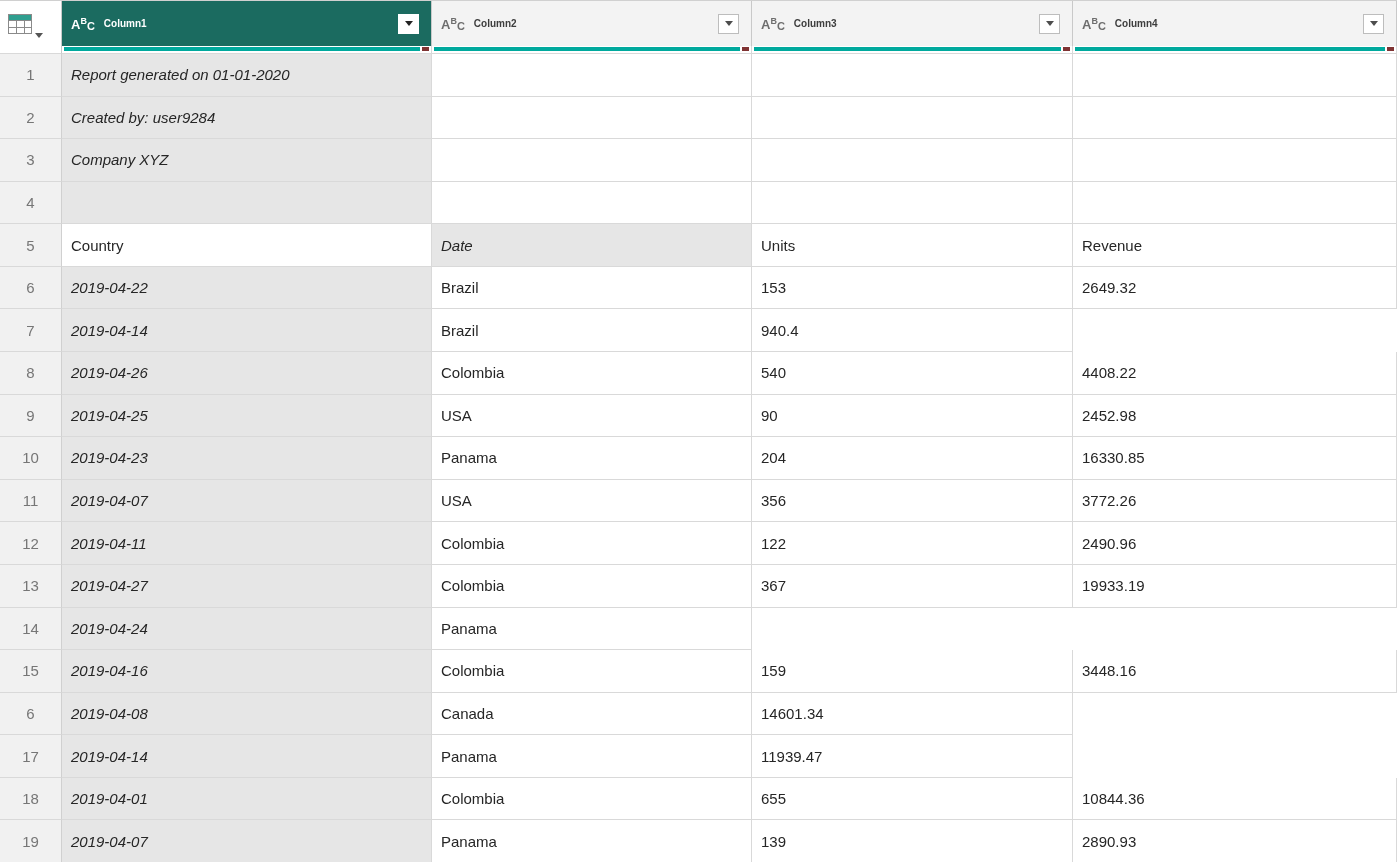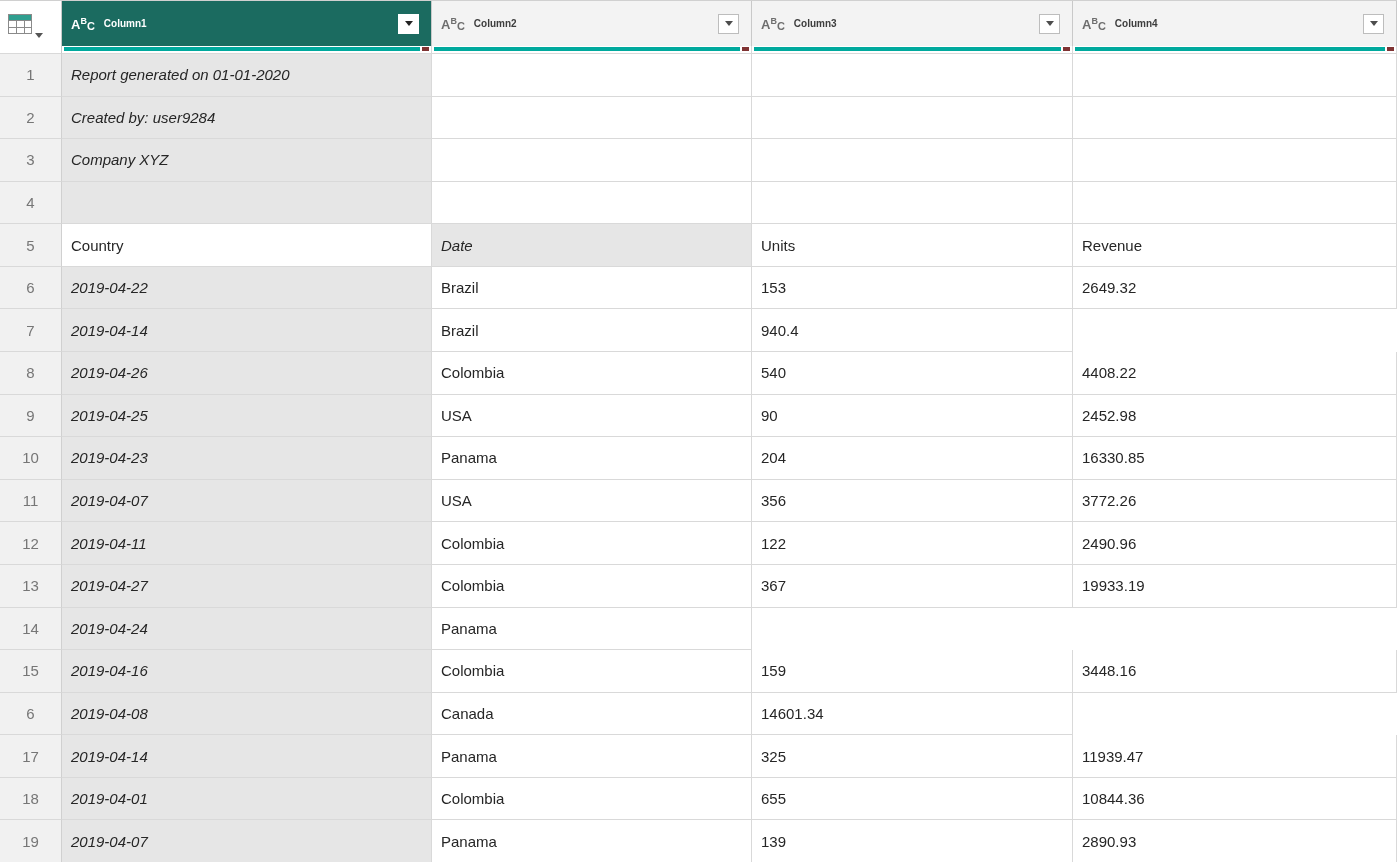--- a/index.html
+++ b/index.html
@@ -294,21 +294,20 @@
       <div class="row cols">
         <div class="cell rownum">6</div>
         <div class="cell selcol">2019-04-08</div>
         <div class="cell">Canada</div>
         <div class="cell">14601.34</div>
       </div>
       <div class="row cols">
         <div class="cell rownum">17</div>
         <div class="cell selcol">2019-04-14</div>
         <div class="cell">Panama</div>
-        <div class="cell">325</div>
         <div class="cell">11939.47</div>
       </div>
       <div class="row cols">
         <div class="cell rownum">18</div>
         <div class="cell selcol">2019-04-01</div>
         <div class="cell">Colombia</div>
         <div class="cell">655</div>
         <div class="cell">10844.36</div>
       </div>
       <div class="row cols">

